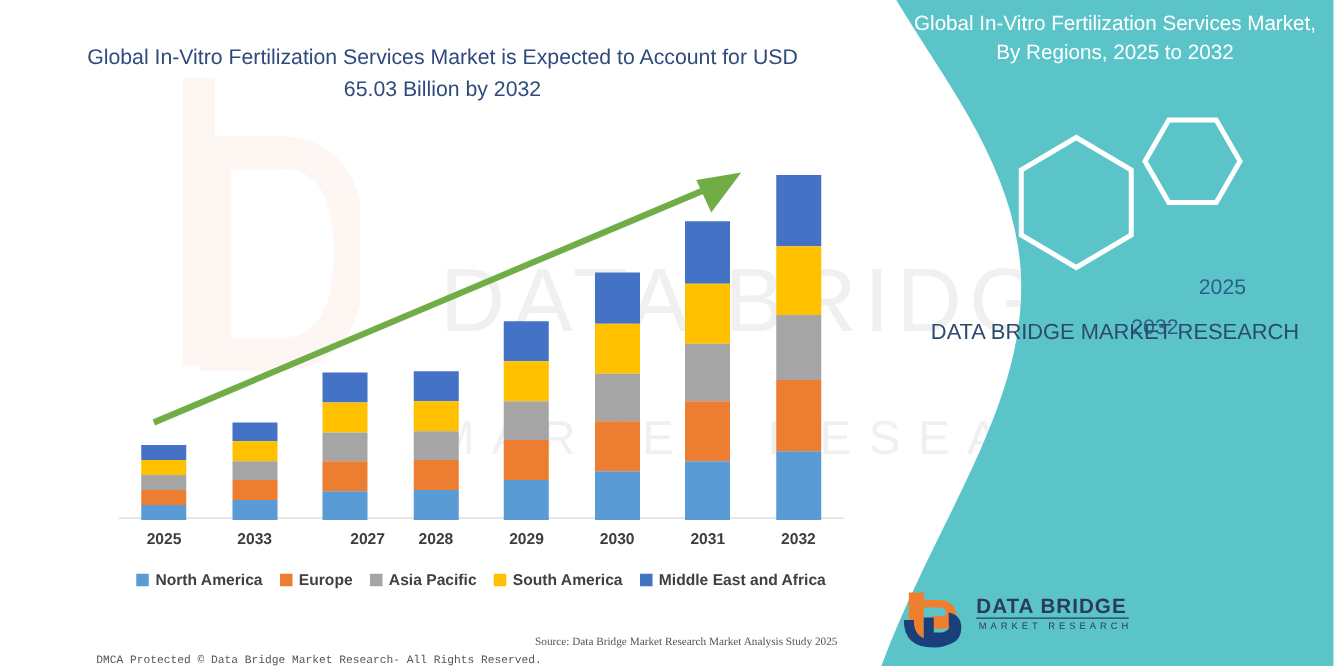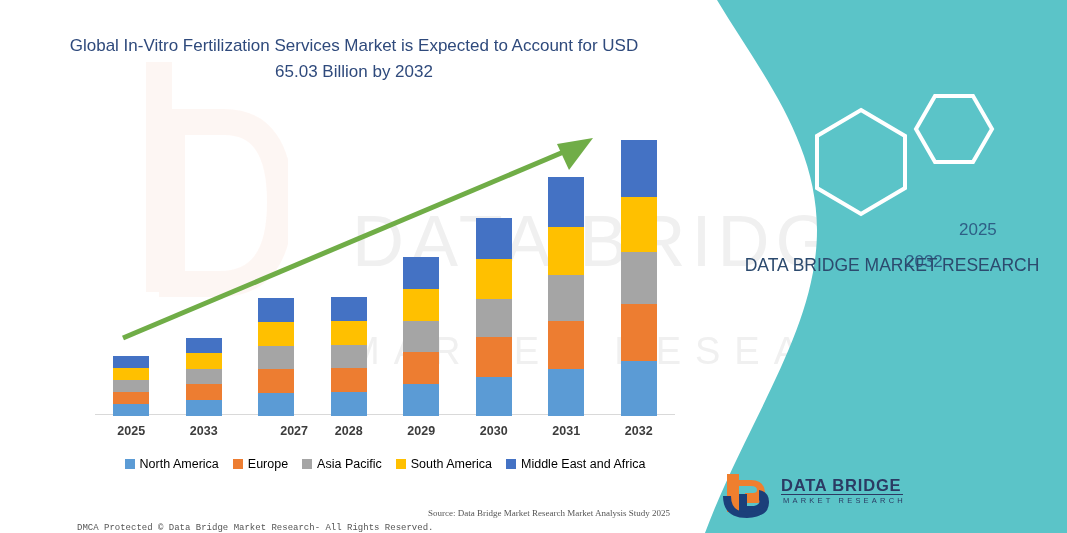--- a/index.html
+++ b/index.html
@@ -120,21 +120,21 @@
     color:#3c3c3c;font-size:12.5px;font-weight:700;
   }
 
   
   #legend{
     position:absolute;left:95px;top:455px;width:580px;height:18px;
     display:flex;align-items:center;justify-content:center;
   }
   .legend-item{display:flex;align-items:center;margin:0 7px;}
   .legend-swatch{width:10px;height:10px;margin-right:5px;display:inline-block;}
-  .legend-label{color:#000000;font-size:12.5px;font-weight:400;white-space:nowrap;}
+  .legend-label{color:#404040;font-size:12.5px;font-weight:700;white-space:nowrap;}
 
   
   #footer-left{
     position:absolute;left:77px;top:508px;
     color:#555;font-family:Liberation Mono, monospace;font-size:9px;margin-top:15px;
   }
   #footer-right{
     position:absolute;left:428px;top:508px;
     color:#555;font-family:"Liberation Serif", serif;font-size:9px;
   }
@@ -150,20 +150,21 @@
   <div class="wm-text" id="wm-line1">DATA BRIDGE</div>
   <div class="wm-text" id="wm-line2">MARKET RESEARCH</div>
 </div>
 
 <svg id="teal-panel" viewBox="0 0 400 533" preserveAspectRatio="none">
   <path d="M 50 0 C 92 70, 150 140, 150 230 C 150 330, 80 420, 38 533 L 400 533 L 400 0 Z" fill="#5bc4c8"></path>
 </svg>
 
 <div id="right-content">
 
+  <div id="panel-title">Global In-Vitro Fertilization Services Market, By Regions, 2025 to 2032</div>
 
   <div id="hex-group">
     <svg width="280" height="130" viewBox="0 0 280 130">
 
       <polygon points="84,18 128,44 128,96 84,122 40,96 40,44" fill="none" stroke="#ffffff" stroke-width="4"></polygon>
 
       <polygon points="158,4 196,4 215,37 196,70 158,70 139,37" fill="none" stroke="#ffffff" stroke-width="4"></polygon>
     </svg>
     <div class="hex-label" id="hex-2025-label">2025</div>
     <div class="hex-label" id="hex-2032-label">2032</div>

